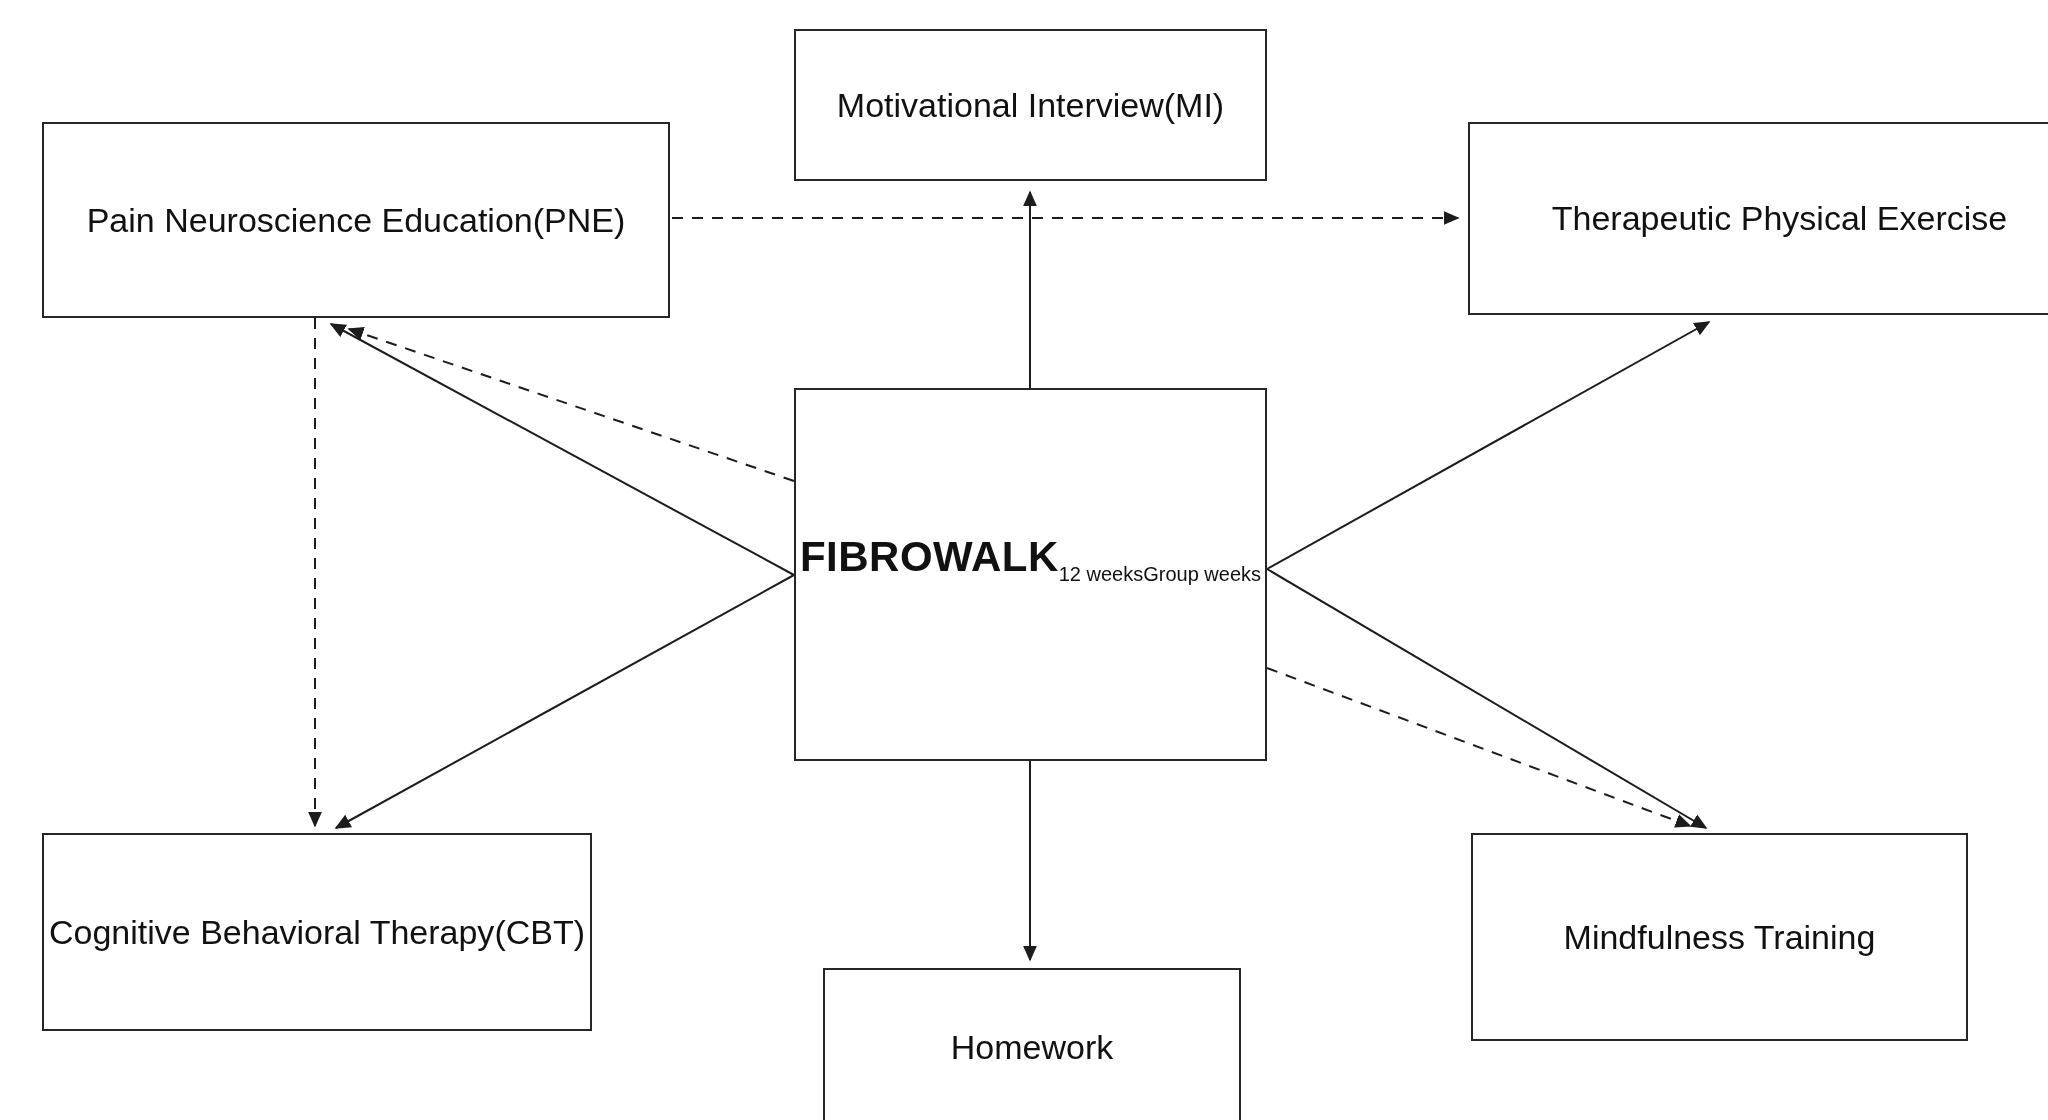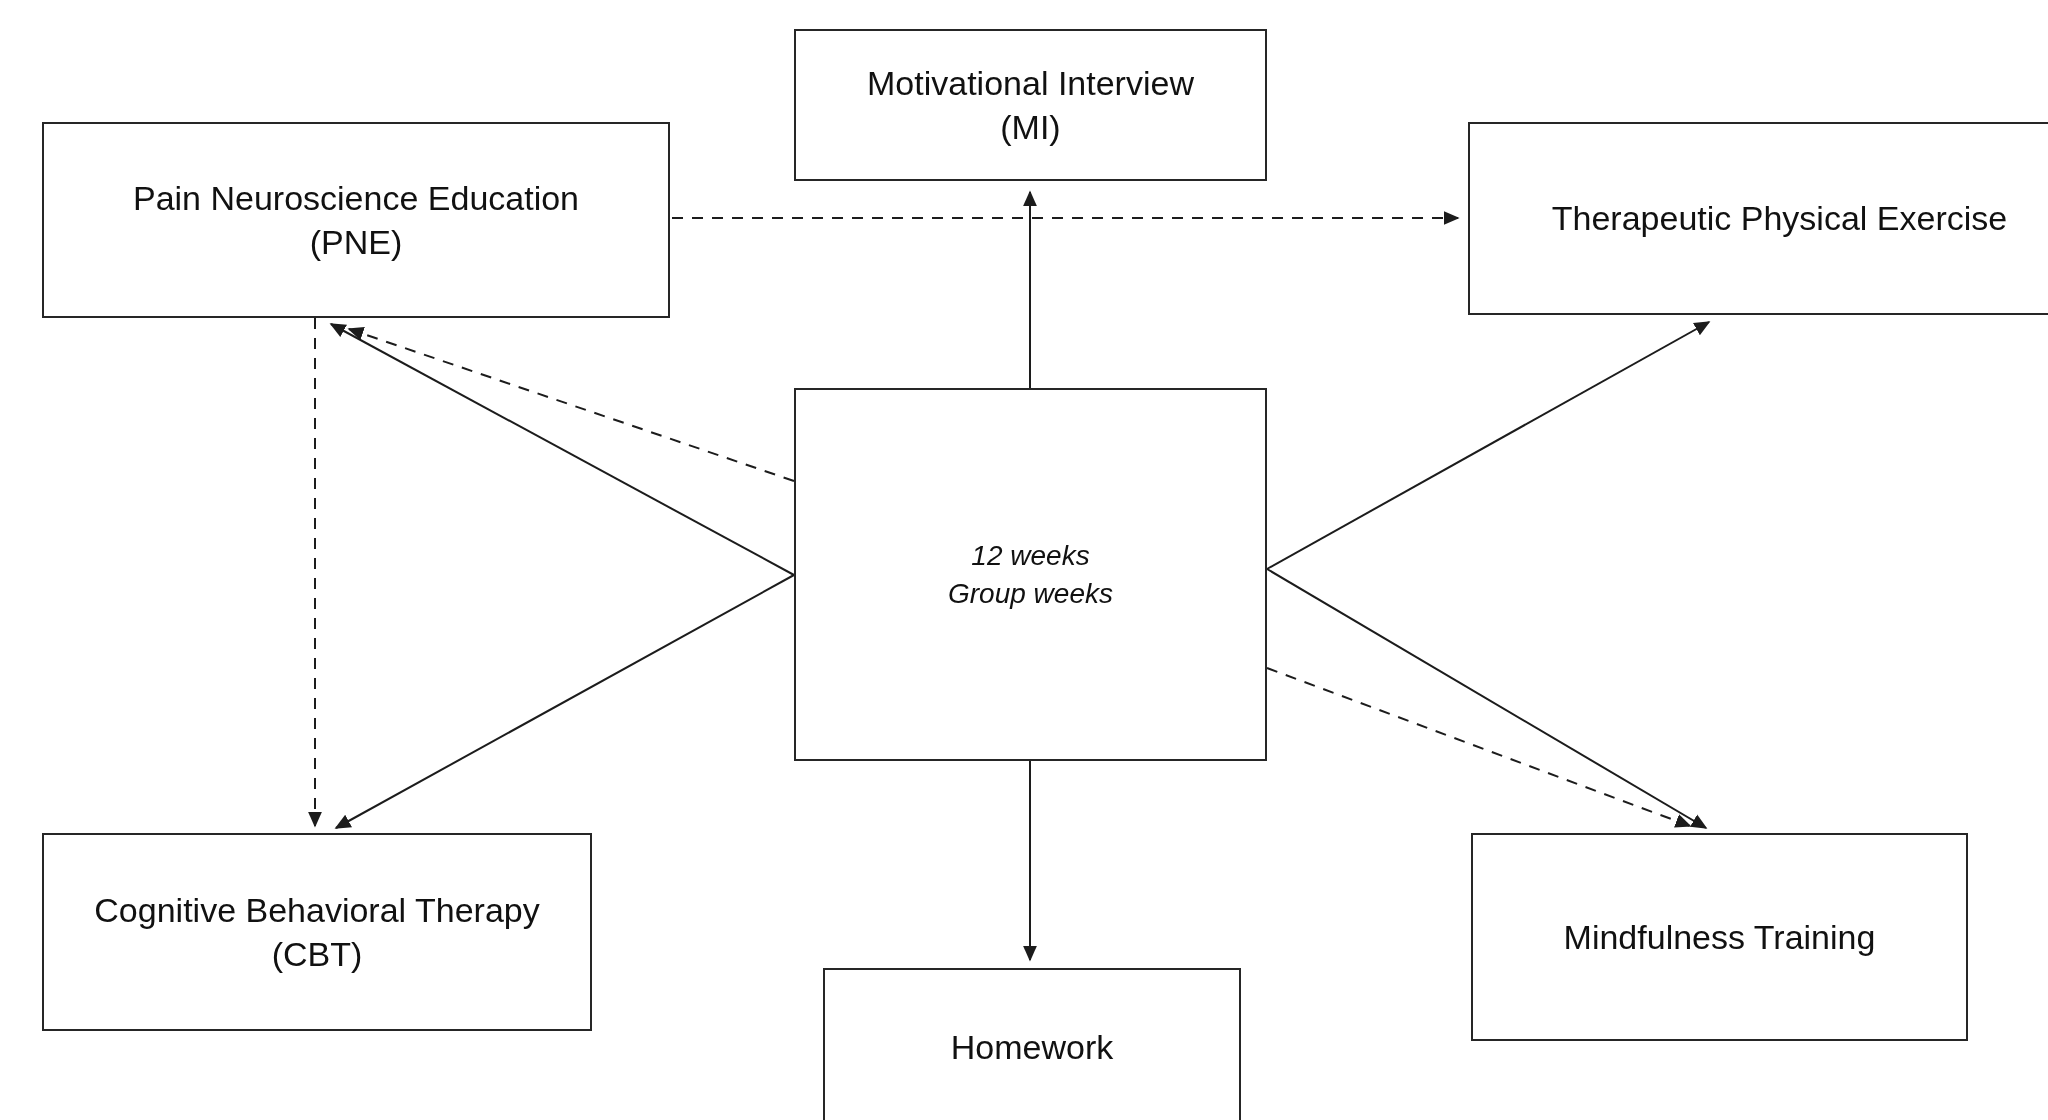--- a/index.html
+++ b/index.html
@@ -24,21 +24,21 @@
     top: 0;
     width: 2048px;
     height: 1120px;
   }
   .node {
     position: absolute;
     box-sizing: border-box;
     background: #ffffff;
     border: 2px solid #262626;
     display: flex;
-    flex-direction: column;
+    flex-direction: row;
     align-items: center;
     justify-content: center;
     text-align: center;
     font-size: 34px;
     line-height: 1.3;
     color: #111111;
   }
   .node-mi          { left: 794px;  top: 29px;  width: 473px; height: 152px; }
   .node-pne         { left: 42px;   top: 122px; width: 628px; height: 196px; }
   .node-tpe         { left: 1468px; top: 122px; width: 623px; height: 193px; }
@@ -46,23 +46,22 @@
   .node-cbt         { left: 42px;   top: 833px; width: 550px; height: 198px; }
   .node-mindfulness { left: 1471px; top: 833px; width: 497px; height: 208px; }
   .node-homework    { left: 823px;  top: 968px; width: 418px; height: 158px; }
   .center-title {
     font-size: 42px;
     font-weight: bold;
     margin-bottom: 34px;
     letter-spacing: 0.5px;
   }
   .center-sub {
-    font-size: 28px;
+    font-size: 20px;
     line-height: 1.35;
-    font-style: italic;
   }
   .edge-line {
     stroke: #1c1c1c;
     stroke-width: 2;
     fill: none;
   }
   .edge-dashed {
     stroke-dasharray: 11 9;
   }
 </style>
@@ -99,20 +98,21 @@
   <div class="node node-pne">
     <div>Pain Neuroscience Education</div>
     <div>(PNE)</div>
   </div>
 
   <div class="node node-tpe">
     <div>Therapeutic Physical Exercise</div>
   </div>
 
   <div class="node node-fibrowalk">
+    <div class="center-title">FIBROWALK</div>
     <div class="center-sub">12 weeks</div>
     <div class="center-sub">Group weeks</div>
   </div>
 
   <div class="node node-cbt">
     <div>Cognitive Behavioral Therapy</div>
     <div>(CBT)</div>
   </div>
 
   <div class="node node-mindfulness">

